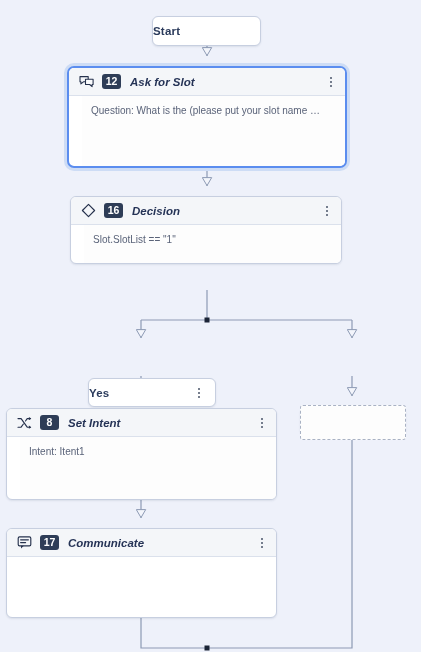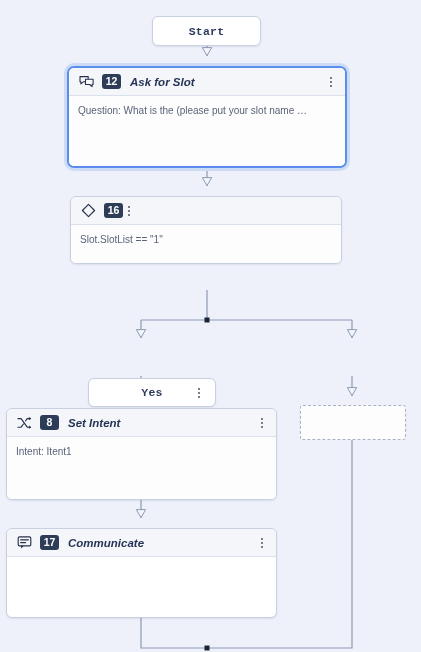--- a/index.html
+++ b/index.html
@@ -51,23 +51,22 @@
     justify-content: center;
     font-size: 11.5px;
     font-weight: bold;
     color: #2b3b5c;
     letter-spacing: 0.2px;
   }
   .pill .pill-label {
     flex: 0 0 auto;
   }
   .pill.with-menu {
-    justify-content: center;
+    justify-content: flex-start;
     position: relative;
-    font-family: Liberation Mono, monospace;
   }
   .pill.with-menu .kebab {
     position: absolute;
     right: 10px;
     top: 50%;
     transform: translateY(-50%);
   }
 
   
   .card {
@@ -123,20 +122,21 @@
   .card-body {
     flex: 1 1 auto;
     padding: 8px 9px;
     font-size: 10px;
     color: #5a6379;
     background: #fdfdfd;
     line-height: 1.3;
     overflow: hidden;
     white-space: nowrap;
     text-overflow: ellipsis;
+    margin-left: 13px;
   }
 
   
   .kebab {
     flex: 0 0 auto;
     width: 12px;
     height: 14px;
     display: inline-flex;
     flex-direction: column;
     align-items: center;
@@ -252,20 +252,21 @@
   </div>
 
   <div class="node card shadow" style="left:70px; top:196px; width:272px; height:68px;">
     <div class="card-head">
       <span class="icon">
         <svg width="15" height="15" viewBox="0 0 15 15">
           <path d="M7.5 1.4 L13.6 7.5 L7.5 13.6 L1.4 7.5 Z" fill="none" stroke="#26324d" stroke-width="1.15" stroke-linejoin="round"></path>
         </svg>
       </span>
       <span class="badge">16</span>
+      <span class="card-title">Decision</span>
       <span class="kebab">
         <i></i>
           <i></i>
           <i></i>
       </span>
     </div>
     <div class="card-body">Slot.SlotList == "1"</div>
   </div>
 
   <div class="node pill with-menu shadow" style="left:88px; top:348px; width:128px; height:29px;">

